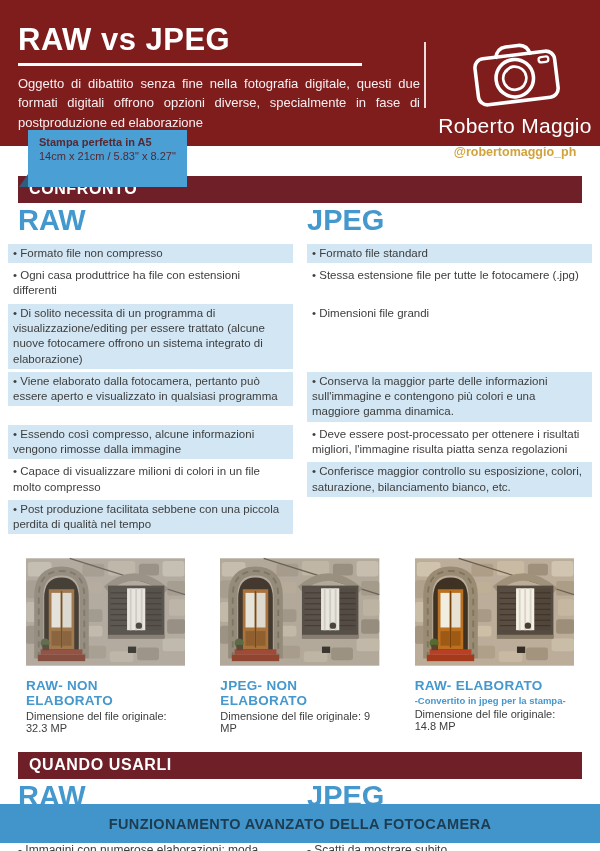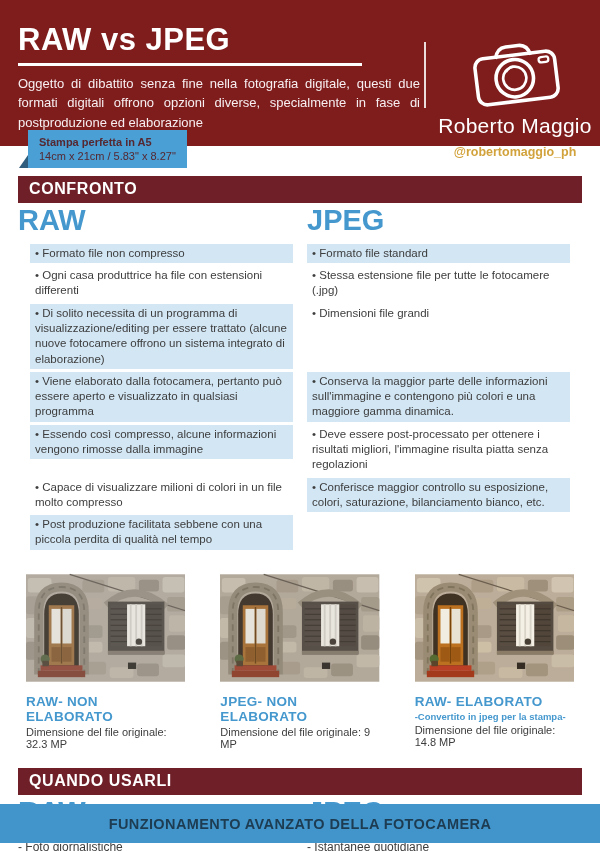--- a/index.html
+++ b/index.html
@@ -12,37 +12,37 @@
   .title{font-size:31px;font-weight:bold;letter-spacing:.5px;margin:0;line-height:1.05;}
   .rule{height:3px;background:#fff;width:344px;margin:6px 0 8px;}
   .sub{font-size:13px;line-height:1.5;text-align:justify;margin:0;color:#f7eff1;}
   .vdiv{position:absolute;left:424px;top:42px;width:2px;height:66px;background:rgba(255,255,255,.85);}
   .hdr-right{position:absolute;right:0;top:30px;width:170px;text-align:center;}
   .cam{display:block;margin:0 auto;}
   .author{font-size:21px;color:#fff;margin-top:2px;letter-spacing:.3px;}
   .handle{font-size:12.5px;font-weight:bold;color:#d2a33c;margin-top:7px;}
 
   .badge{position:absolute;left:28px;top:130px;background:#4a9fd4;color:#552832;
-         padding:5px 11px 4px;z-index:3;line-height:1.3;}
+         padding:5px 11px 23px;z-index:3;line-height:1.3;}
   .badge::before{content:"";position:absolute;left:-9px;bottom:0;
          border-right:9px solid #2e5d7d;border-top:13px solid transparent;}
   .badge-l1{font-size:11px;font-weight:bold;}
   .badge-l2{font-size:11px;}
 
   
   .bar{margin:30px 18px 0;background:#6f1f28;color:#fff;font-weight:bold;
        font-size:16px;padding:4px 11px 5px;letter-spacing:.6px;}
   .bar2{margin-top:10px;}
 
   
   .heads{display:grid;grid-template-columns:1fr 1fr;gap:0 14px;margin:2px 18px 0;}
   .bigh{color:#4598ce;font-size:29px;font-weight:bold;margin:0 0 7px;line-height:1.1;}
 
   
-  .cmp{display:grid;grid-template-columns:1fr 1fr;gap:3px 14px;margin:0 30px;}
+  .cmp{display:grid;grid-template-columns:1fr 1fr;gap:3px 14px;margin:0 8px;}
   .cell{font-size:11.5px;line-height:1.33;}
   .hl{padding:2px 6px 2px 5px;}
   .tint .hl{background:#d2e6f4;}
   .cmp .hl::before{content:"• ";}
 
   
   .photos{display:grid;grid-template-columns:repeat(3,1fr);gap:0 19px;margin:11px 18px 0;}
   .photos figure{margin:8px;}
   .photos svg{display:block;width:100%;height:118px;}
   .ph1 svg{filter:saturate(.8) brightness(1.03) contrast(.93);}

